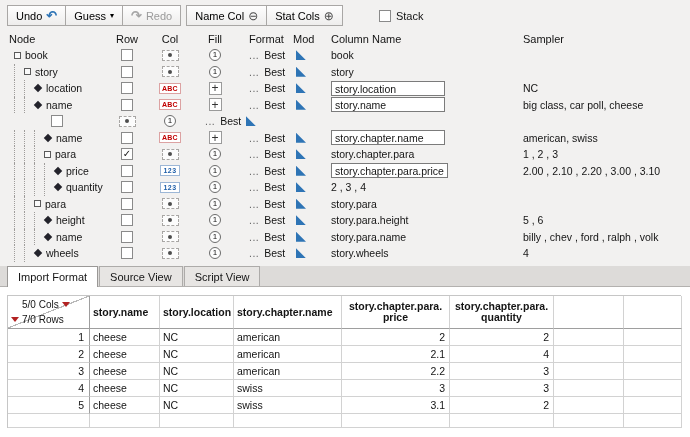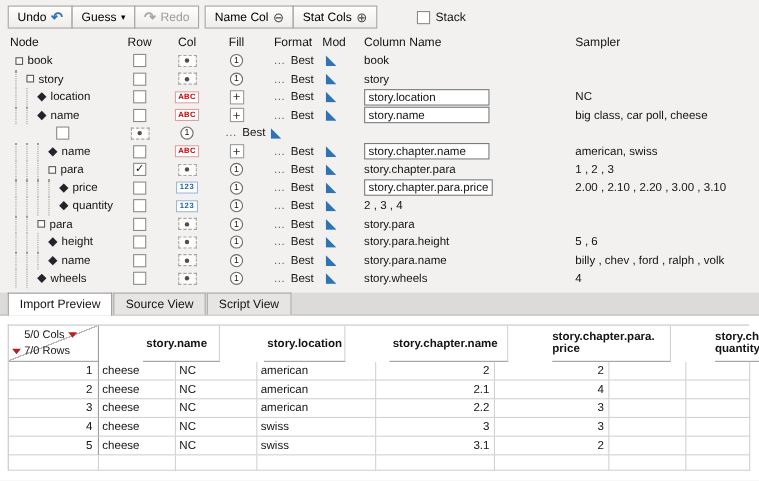--- a/index.html
+++ b/index.html
@@ -57,21 +57,21 @@
   .tab{display:inline-flex;align-items:center;height:20px;padding:0 10px;background:#e7e5e3;border:1px solid #adaba9;border-bottom:none;margin-right:1px;font-size:11px}
   .tab.active{background:#fff;height:21px;margin-bottom:-1px;border-color:#9a9896;z-index:2}
 
   
   .preview-area{position:absolute;left:0;top:287px;width:690px;height:150px;background:#fff}
   .ptable{position:absolute;left:7px;top:8px;width:674px;border-top:1px solid #c6c6c6;border-left:1px solid #c6c6c6;background:#fff}
   .phead-row{display:grid;height:33px}
   .pcell{border-right:1px solid #d2d2d2;border-bottom:1px solid #d2d2d2;overflow:hidden}
   .phead{display:flex;flex-direction:column;justify-content:center;font-weight:bold;font-size:10.5px;border-bottom-color:#9e9e9e}
   .phead.one{align-items:flex-start;padding-left:3px}
-  .phead.two{align-items:flex-start}
+  .phead.two{align-items:center}
   .hline{line-height:11px;white-space:nowrap}
   .corner{position:relative;font-size:10px;border-bottom-color:#9e9e9e;border-right-color:#9e9e9e;background:linear-gradient(to bottom right,rgba(0,0,0,0) calc(50% - .6px),#b8b8b8 calc(50% - .6px),#b8b8b8 calc(50% + .6px),rgba(0,0,0,0) calc(50% + .6px))}
   .corner .l1{display:flex;align-items:center;gap:3px;margin:3px 0 0 14px}
   .corner .l2{display:flex;align-items:center;gap:3px;margin:4px 0 0 3px}
   .redtri{width:0;height:0;border-left:4px solid transparent;border-right:4px solid transparent;border-top:5px solid var(--menu-red,#b22222)}
   .prow{display:grid;height:17px;font-size:10.5px}
   .prow .pcell{display:flex;align-items:center}
   .prow.empty{height:14px}
   .rownum{justify-content:flex-end;padding-right:5px;border-right-color:#9e9e9e}
   .txt{padding-left:3px}
@@ -517,28 +517,28 @@
         <div class="tcell c-name">
           <span class="nameplain">story.wheels</span>
         </div>
         <div class="tcell c-sampler">
           <span class="sampv">4</span>
         </div>
       </div>
     </div>
 
   <div class="tabstrip">
-    <div class="tab active">Import Preview</div>
+    <div class="tab active">Import Format</div>
     <div class="tab">Source View</div>
     <div class="tab">Script View</div>
   </div>
 
   <div class="preview-area">
     <div class="ptable">
-      <div class="phead-row" style="grid-template-columns: 82px 70px 74px 108px 108px 104px 70px 58px; gap: 40px;">
+      <div class="phead-row" style="grid-template-columns: 82px 70px 74px 108px 108px 104px 70px 58px;">
         <div class="pcell corner">
           <div class="l1">
             <span>5/0 Cols</span>
             <span class="redtri"></span>
           </div>
           <div class="l2">
             <span class="redtri"></span>
             <span>7/0 Rows</span>
           </div>
         </div>

